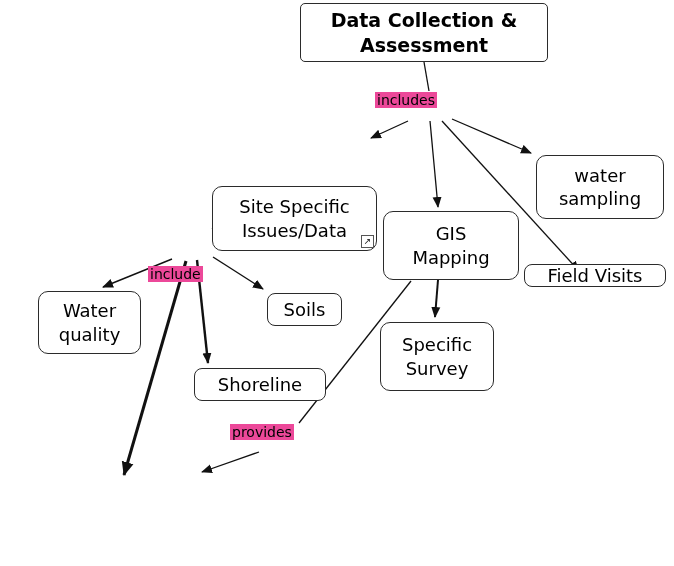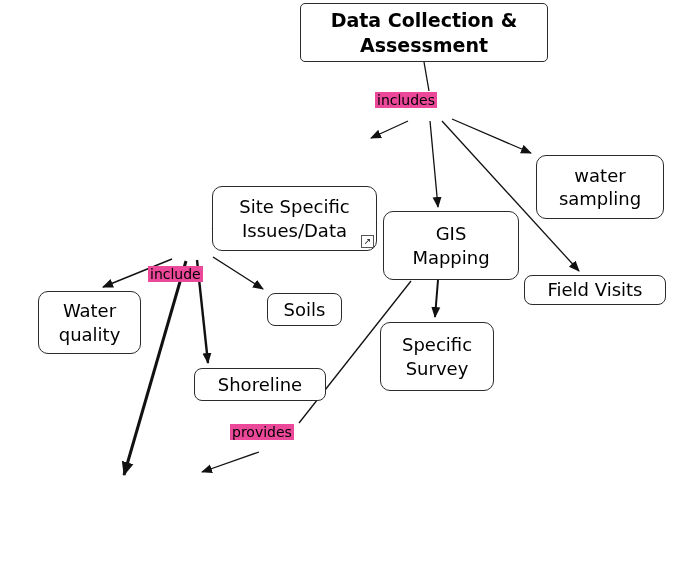--- a/index.html
+++ b/index.html
@@ -105,21 +105,21 @@
   <div class="node" style="left:383px;top:211px;width:136px;height:69px;">
     <span class="label">GIS
 Mapping</span>
   </div>
 
   <div class="node" style="left:536px;top:155px;width:128px;height:64px;">
     <span class="label">water
 sampling</span>
   </div>
 
-  <div class="node" style="left:524px;top:275px;width:142px;height:30px;border-radius:8px;">
+  <div class="node" style="left:524px;top:264px;width:142px;height:23px;border-radius:8px;">
     <span class="label">Field Visits</span>
   </div>
 
   <div class="phrase" style="left:148px;top:230px;margin-top:36px;">include</div>
 
   <div class="node" style="left:38px;top:291px;width:103px;height:63px;">
     <span class="label">Water
 quality</span>
   </div>
 

